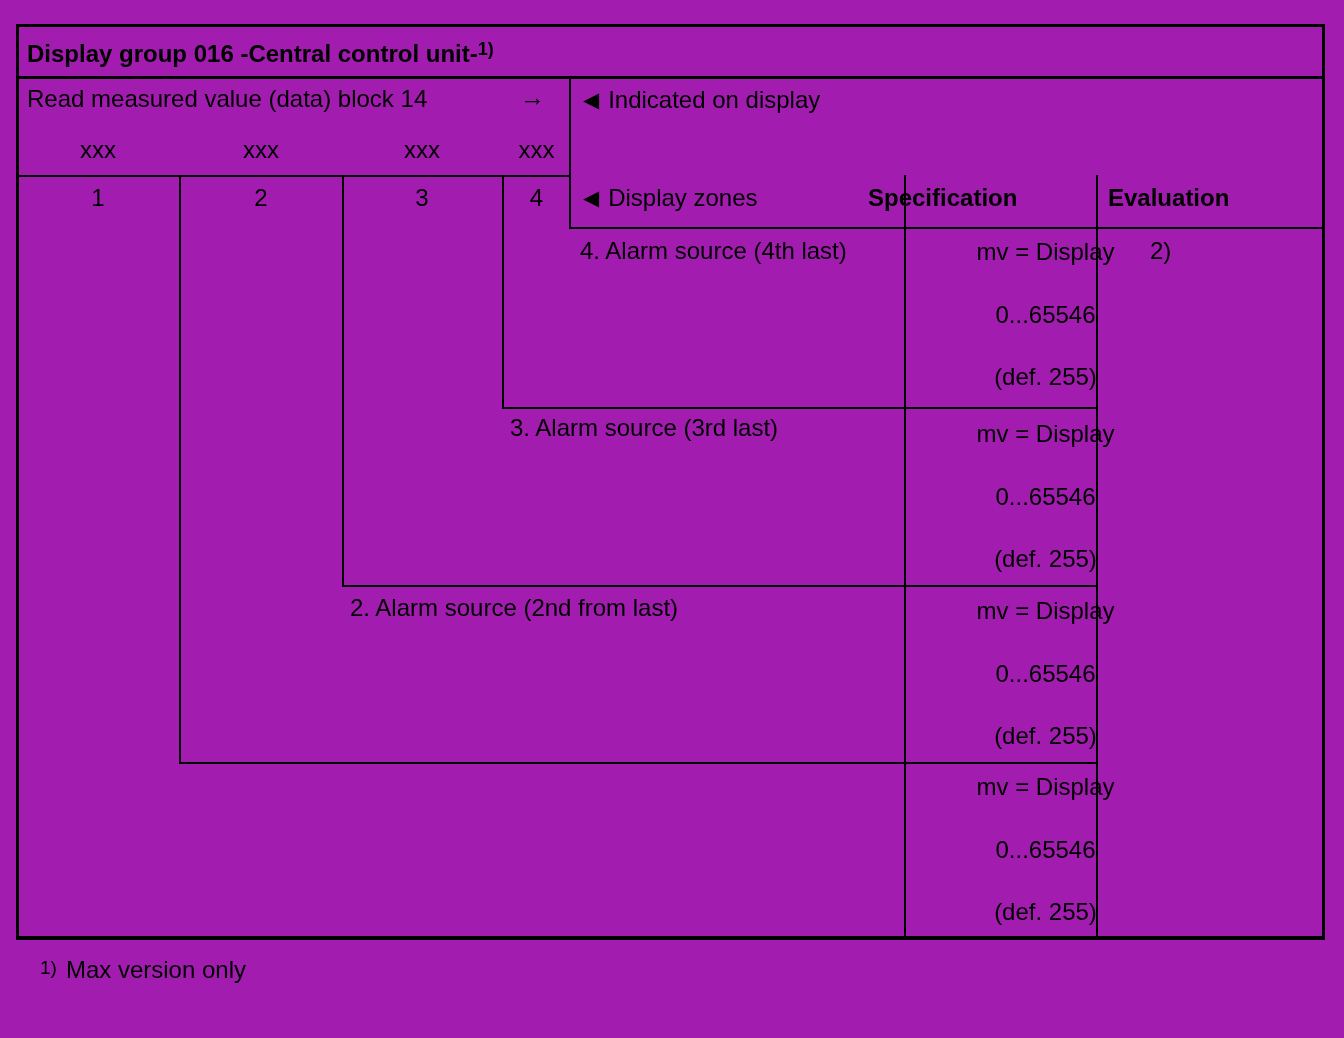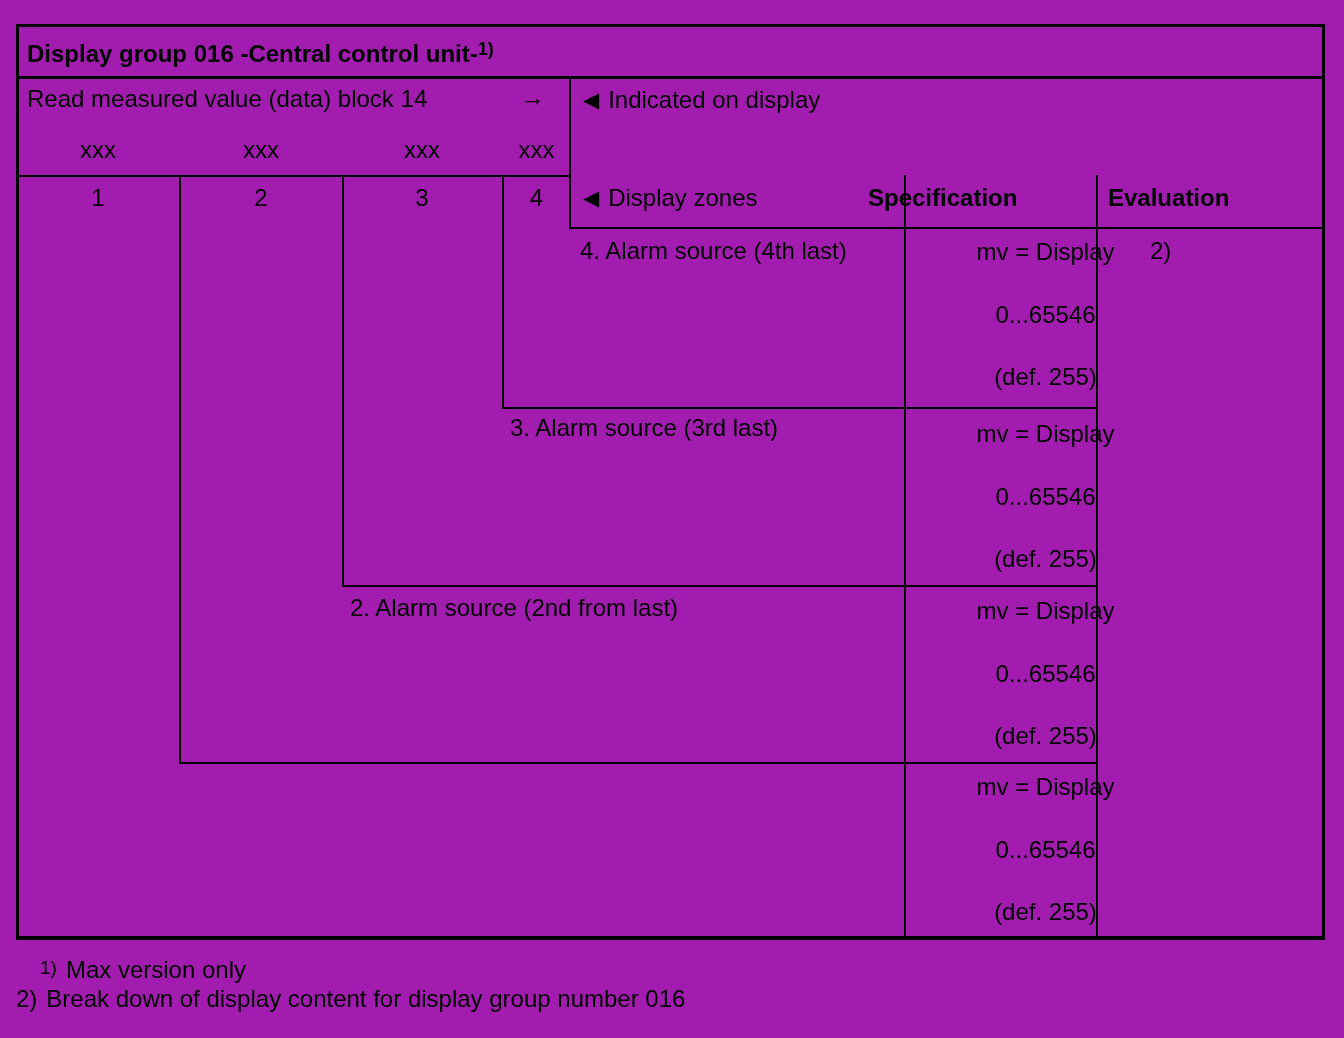--- a/index.html
+++ b/index.html
@@ -167,17 +167,14 @@
     <div class="specline s1">mv = Display</div>
     <div class="specline s2">0...65546</div>
     <div class="specline s3">(def. 255)</div>
   </div>
 
   <div class="txt t-evalnote">2)</div>
 
   <div class="footnote fn1">
     <span class="fn-sup">1)</span><span>Max version only</span>
   </div>
-  <div class="footnote fn2">
-    <span class="fn-mark">2)</span><span>Break down of display content for display group number 016</span>
-  </div>
 
 </div>
 
 </body></html>

